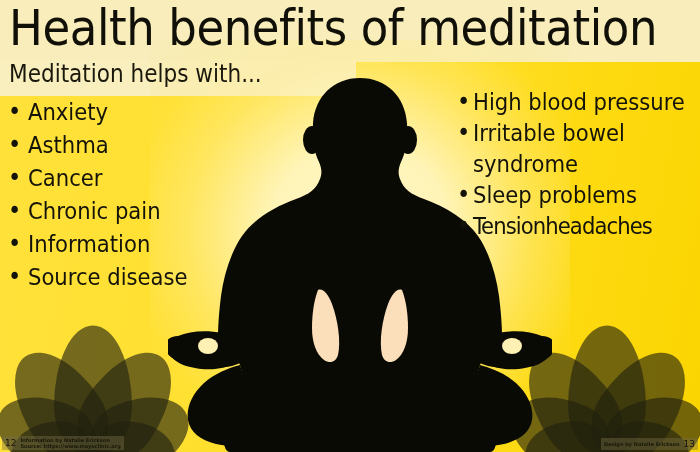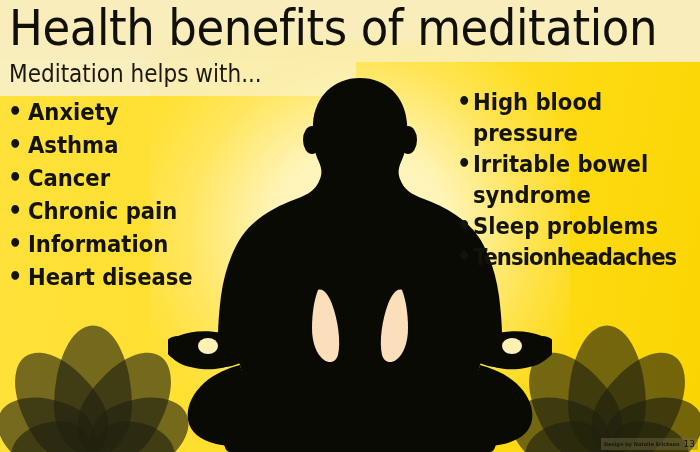--- a/index.html
+++ b/index.html
@@ -117,21 +117,20 @@
     font-size: 24px;
     line-height: 30px;
     color: #1A180C;
     white-space: nowrap;
     font-family: "DejaVu Sans Condensed", "DejaVu Sans", sans-serif;
   }
 
   .col {
     position: absolute;
     list-style: none;
-    font-weight: bold;
   }
   .col-left  { left: 6px;  top: 96px;  width: 250px; }
   .col-right { left: 455px; top: 87px; width: 244px; }
 
   .col li {
     display: block;
     position: relative;
     padding-left: 22px;
     font-size: 23.5px;
     line-height: 33px;
@@ -324,30 +323,37 @@
 
   <div class="title">Health benefits of meditation</div>
   <div class="subtitle">Meditation helps with...</div>
 
   <ul class="col col-left">
     <li>Anxiety</li>
     <li>Asthma</li>
     <li>Cancer</li>
     <li>Chronic pain</li>
     <li>Information</li>
-    <li>Heart disease</li>
+    <li>Source disease</li>
   </ul>
 
   <ul class="col col-right">
     <li>High blood pressure</li>
     <li>Irritable bowel syndrome</li>
     <li>Sleep problems</li>
     <li class="tight">Tensionheadaches</li>
   </ul>
 
+  <div class="credit credit-left">
+    <span class="page-num">12</span>
+    <span class="credit-lines">
+      <span>Information by Natalie Erickson</span>
+      <span>Source: https://www.mayoclinic.org</span>
+    </span>
+  </div>
 
   <div class="credit credit-right">
     <span class="credit-lines">
       <span>Design by Natalie Erickson</span>
     </span>
     <span class="page-num">13</span>
   </div>
 
 </div>
 

